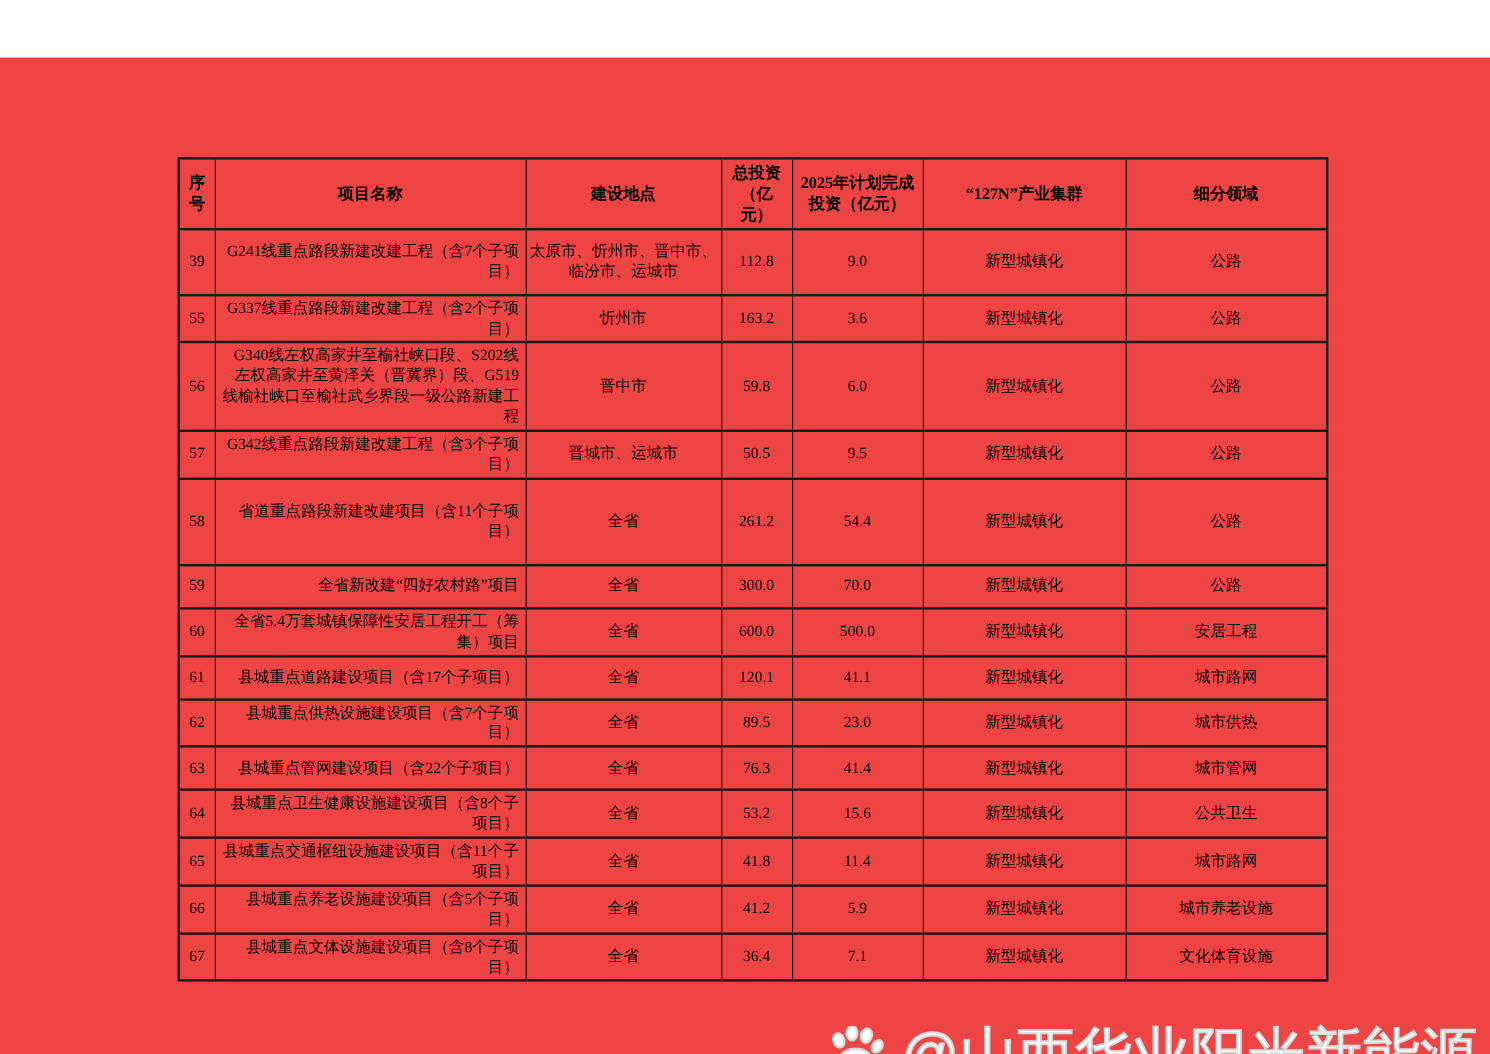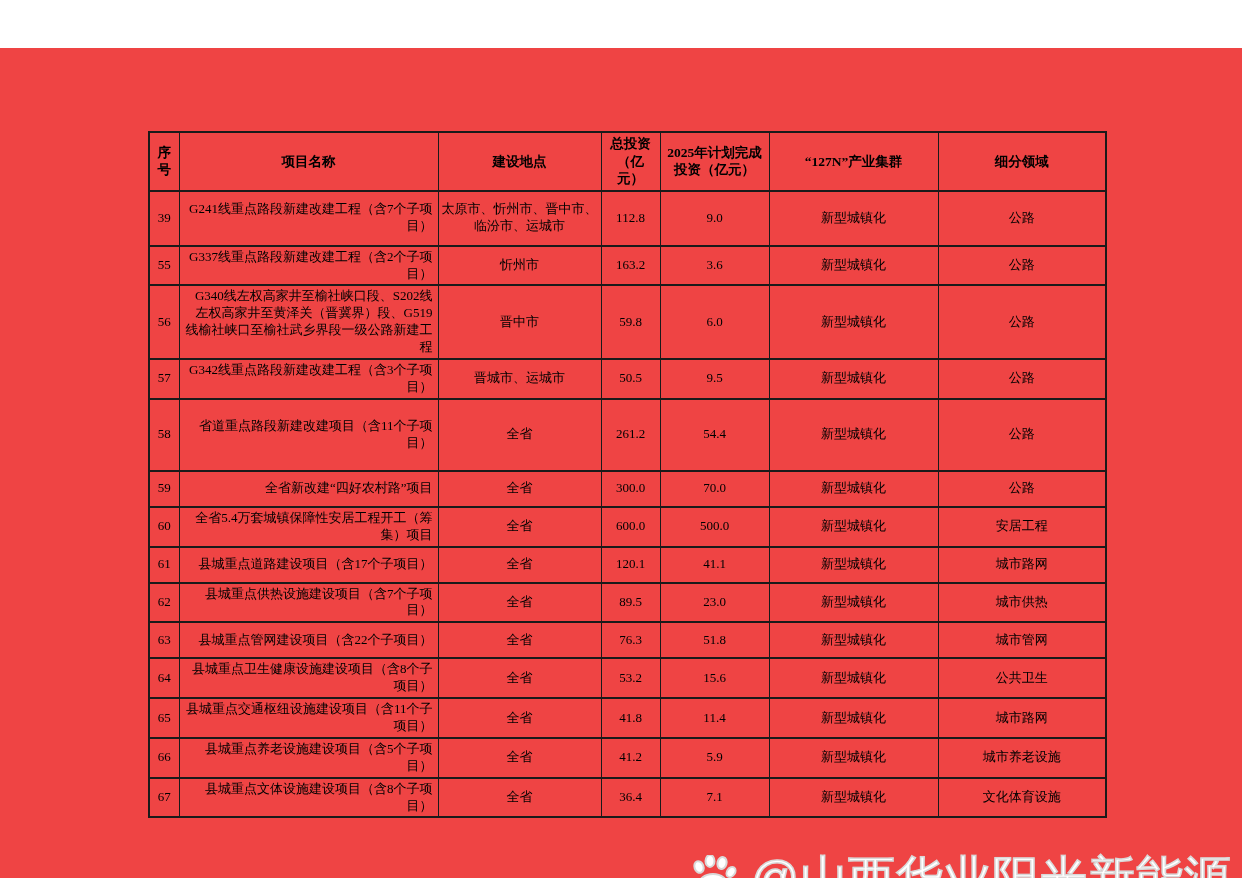--- a/index.html
+++ b/index.html
@@ -189,21 +189,21 @@
       <td class="cell-total">89.5</td>
       <td class="cell-plan">23.0</td>
       <td class="cell-cluster">新型城镇化</td>
       <td class="cell-field">城市供热</td>
     </tr>
           <tr>
       <td class="cell-no">63</td>
       <td class="cell-name">县城重点管网建设项目（含22个子项目）</td>
       <td class="cell-location">全省</td>
       <td class="cell-total">76.3</td>
-      <td class="cell-plan">51.8</td>
+      <td class="cell-plan">41.4</td>
       <td class="cell-cluster">新型城镇化</td>
       <td class="cell-field">城市管网</td>
     </tr>
           <tr>
       <td class="cell-no">64</td>
       <td class="cell-name">县城重点卫生健康设施建设项目（含8个子项目）</td>
       <td class="cell-location">全省</td>
       <td class="cell-total">53.2</td>
       <td class="cell-plan">15.6</td>
       <td class="cell-cluster">新型城镇化</td>

